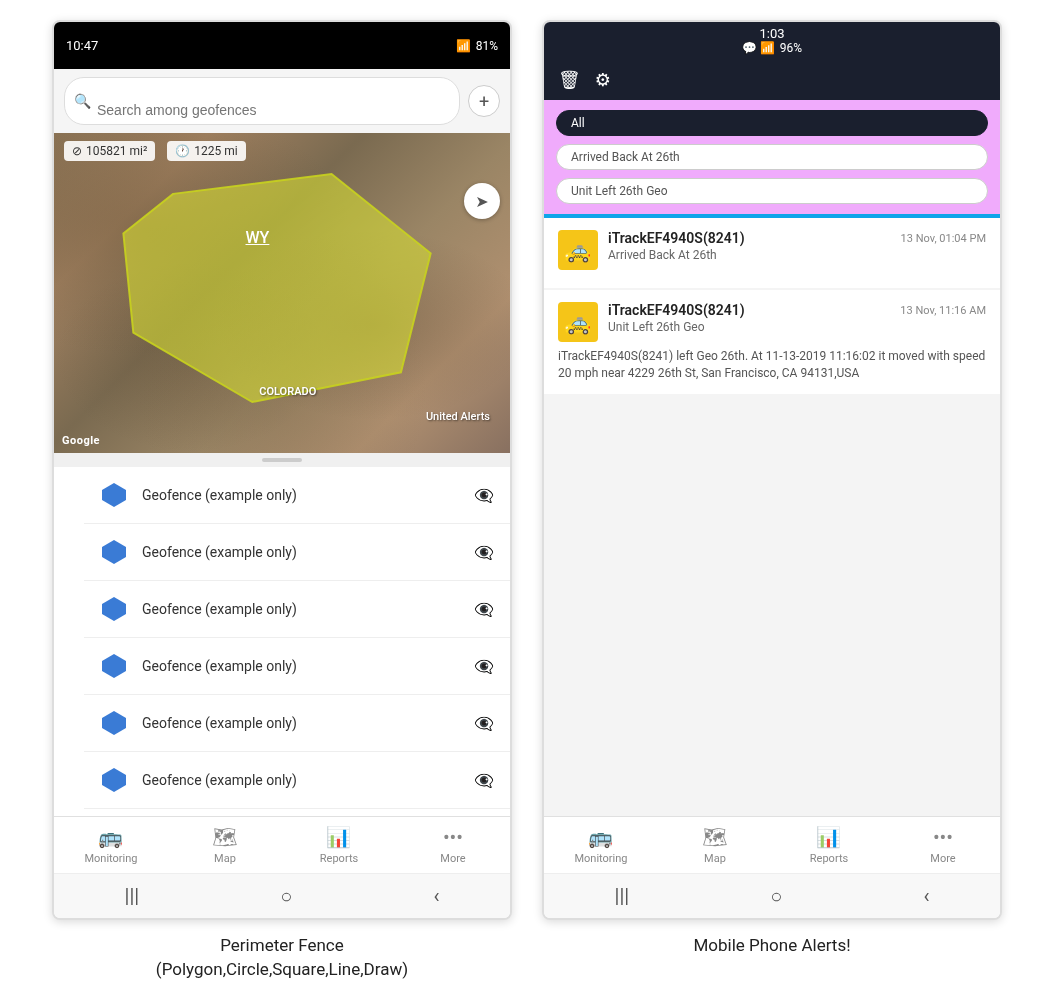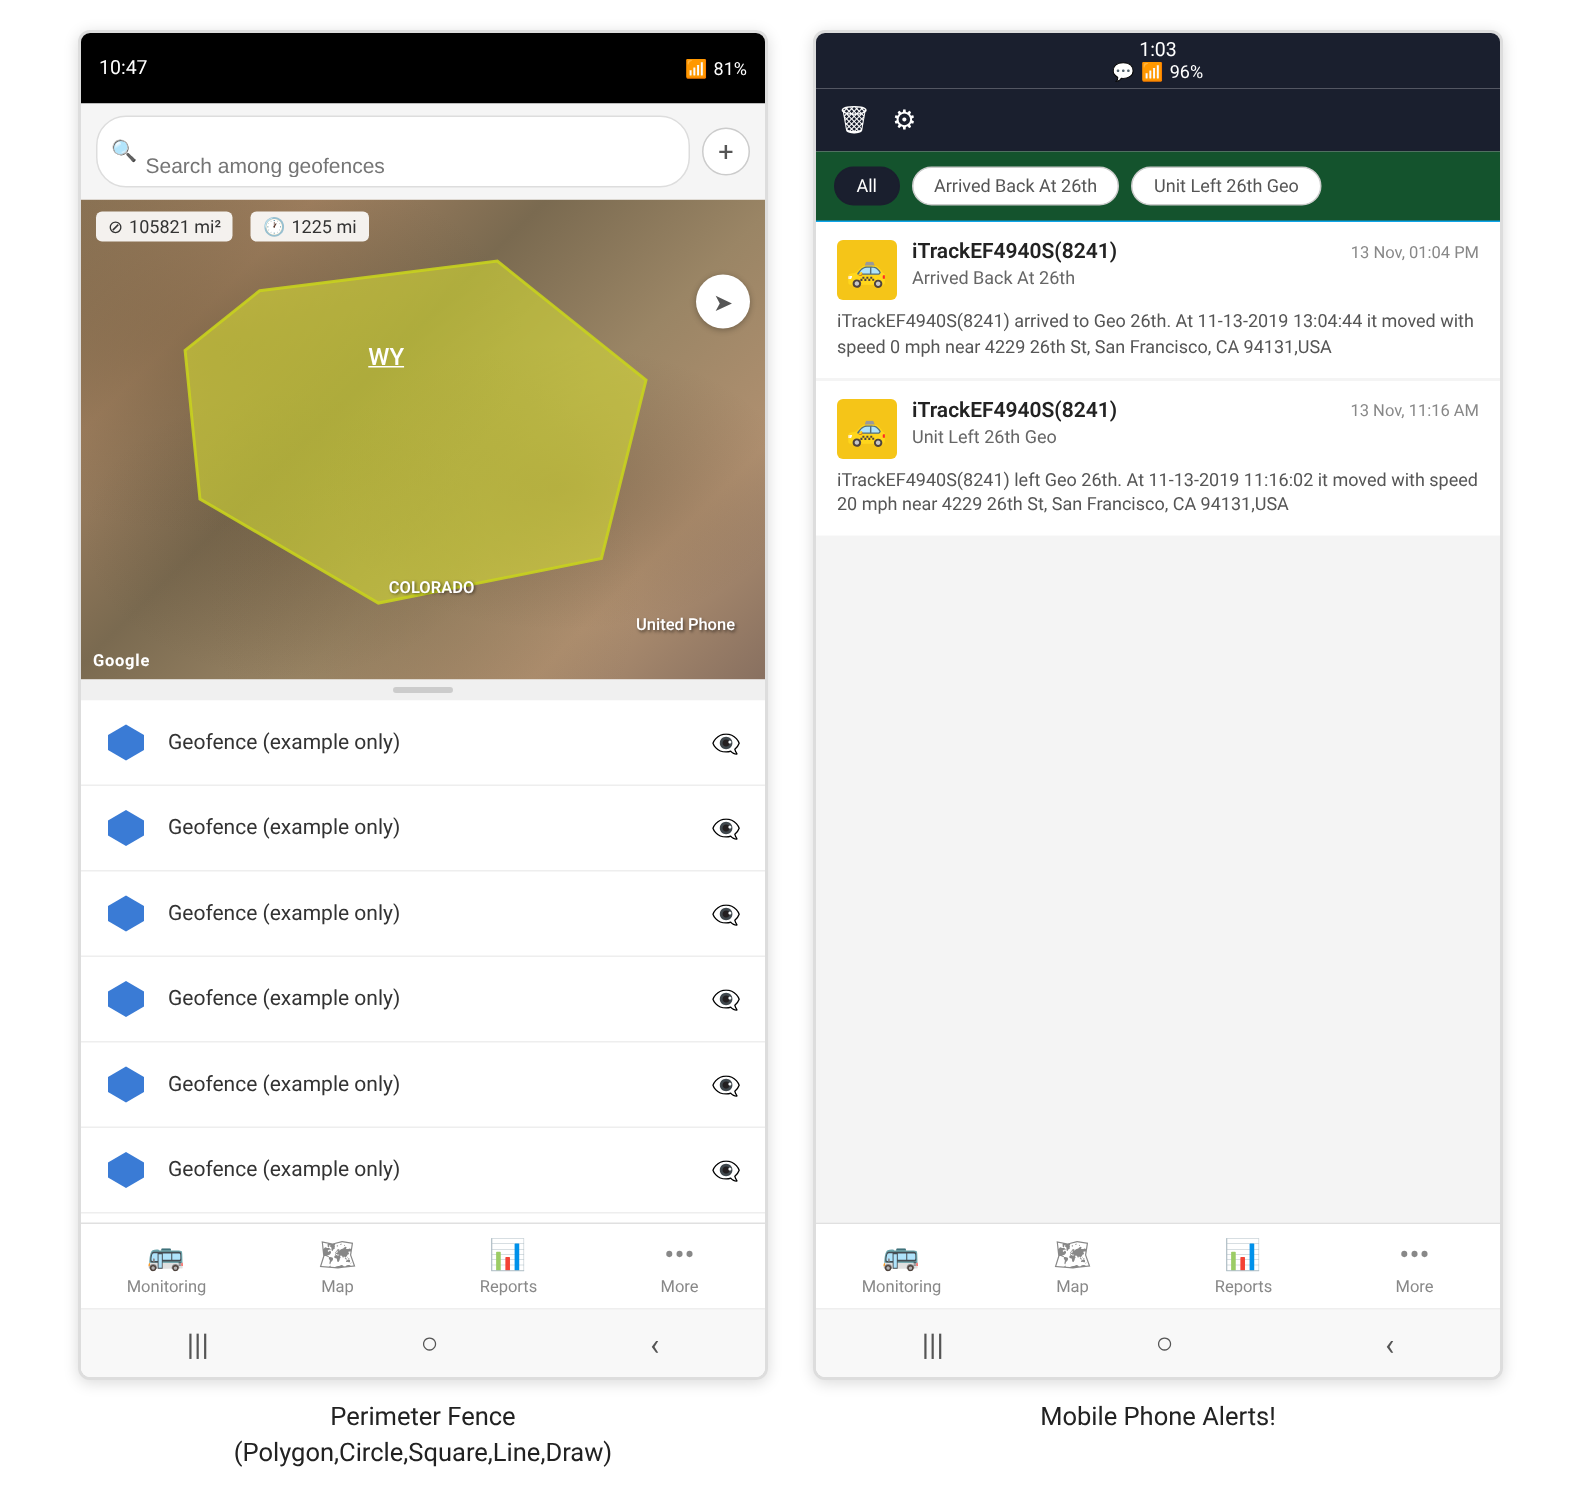--- a/index.html
+++ b/index.html
@@ -225,20 +225,21 @@
       flex: 1;
       overflow-y: auto;
       background: #fff;
     }
     .geofence-item {
       display: flex;
       align-items: center;
       padding: 14px 16px;
       border-bottom: 1px solid #eee;
       gap: 14px;
+      margin-left: 30px;
     }
     .geo-icon {
       width: 28px;
       height: 28px;
       flex-shrink: 0;
     }
     .geo-label {
       flex: 1;
       font-size: 14px;
       color: #333;
@@ -307,26 +308,27 @@
       font-size: 20px;
       font-weight: 600;
       color: #fff;
     }
     .notif-header-icon {
       color: #fff;
       font-size: 18px;
       cursor: pointer;
     }
     .filter-tabs {
-      background: #14532d;
+      background: #f0abfc;
       display: flex;
       gap: 8px;
       padding: 10px 12px;
       flex-shrink: 0;
-      border-bottom: 1px solid #0ea5e9;
+      border-bottom: 4px solid #0ea5e9;
+      flex-direction: column;
     }
     .filter-tab {
       border: 1.5px solid #ccc;
       border-radius: 20px;
       padding: 5px 14px;
       font-size: 12px;
       color: #555;
       cursor: pointer;
       background: #fff;
     }
@@ -446,21 +448,21 @@
             <span>105821 mi²</span>
           </div>
           <div class="map-info-badge">
             <span>🕐</span>
             <span>1225 mi</span>
           </div>
         </div>
         <div class="compass-btn">➤</div>
         <div class="wy-label">WY</div>
         <div class="colorado-label">COLORADO</div>
-        <div class="us-label">United Phone</div>
+        <div class="us-label">United Alerts</div>
         <div class="google-logo">Google</div>
       </div>
 
       <div class="scroll-handle">
         <div class="scroll-handle-bar"></div>
       </div>
 
       <div class="geofence-list">
         <div class="geofence-item">
           <svg class="geo-icon" viewBox="0 0 28 28">
@@ -566,21 +568,20 @@
           <div class="notif-item-header">
             <div class="car-avatar">🚕</div>
             <div class="notif-item-body">
               <div class="notif-item-top">
                 <span class="notif-device-name">iTrackEF4940S(8241)</span>
                 <span class="notif-timestamp">13 Nov, 01:04 PM</span>
               </div>
               <div class="notif-subtitle">Arrived Back At 26th</div>
             </div>
           </div>
-          <div class="notif-description">iTrackEF4940S(8241) arrived to Geo 26th.   At 11-13-2019 13:04:44 it moved with speed 0 mph near 4229 26th St, San Francisco, CA 94131,USA</div>
         </div>
 
         <div class="notif-item">
           <div class="notif-item-header">
             <div class="car-avatar">🚕</div>
             <div class="notif-item-body">
               <div class="notif-item-top">
                 <span class="notif-device-name">iTrackEF4940S(8241)</span>
                 <span class="notif-timestamp">13 Nov, 11:16 AM</span>
               </div>

